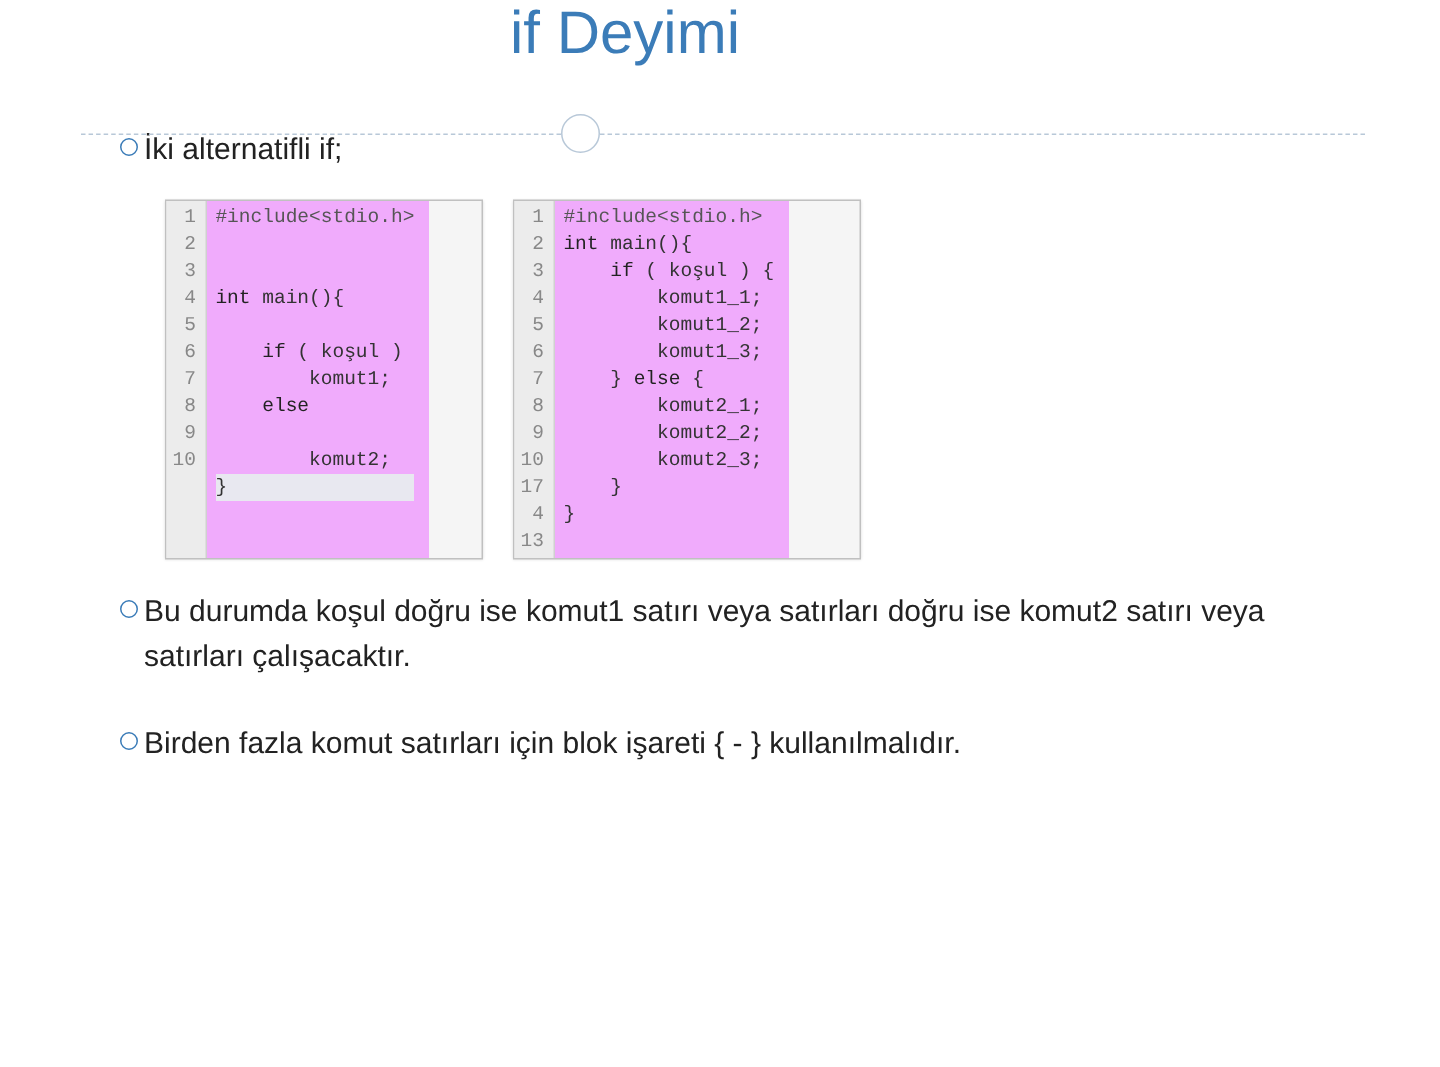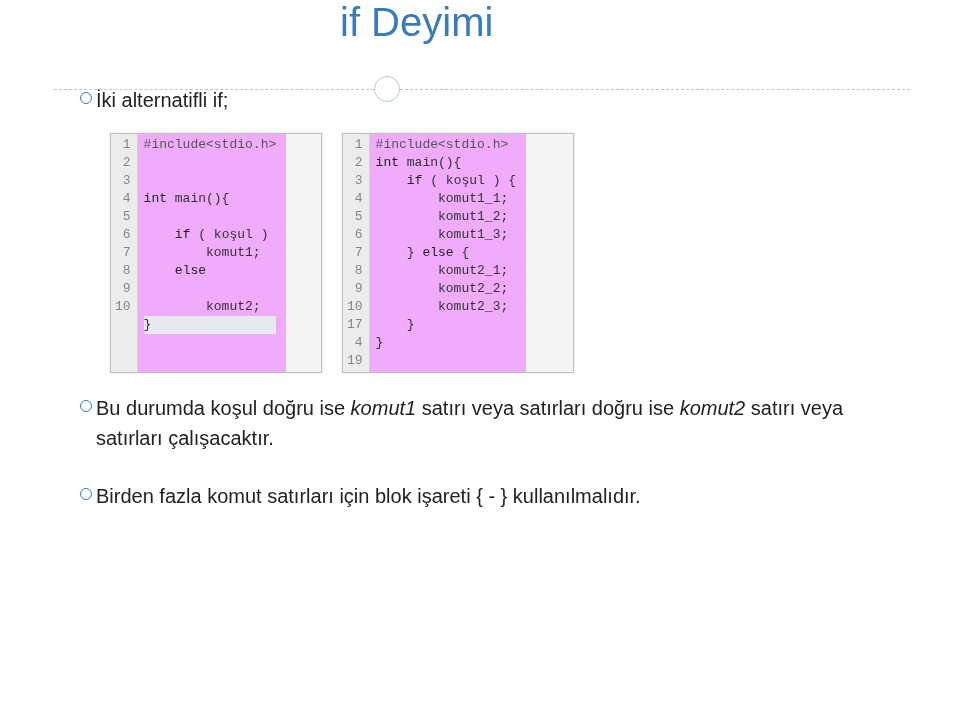--- a/index.html
+++ b/index.html
@@ -107,21 +107,21 @@
   .kw { font-weight: normal; color: #222; }
   .pp { color: #555; }
   .highlight-row {
     background: #e8e8f0;
   }
   .body-text {
     font-size: 20px;
     color: #222;
     line-height: 1.5;
   }
-  .italic { font-style: italic; }
+  .italic { }
   .para-block {
     margin-top: 18px;
   }
 </style>
 </head>
 <body>
 
 <div class="title">if Deyimi</div>
 
 <div class="title-decor">
@@ -163,21 +163,21 @@
         <div>3</div>
         <div>4</div>
         <div>5</div>
         <div>6</div>
         <div>7</div>
         <div>8</div>
         <div>9</div>
         <div>10</div>
         <div>17</div>
         <div>4</div>
-        <div>19</div>
+        <div>13</div>
       </div>
     <div class="code-text" id="codetext2"><div><span class="pp">#include&lt;stdio.h&gt;</span></div><div><span class="kw">int</span> main(){</div><div>    <span class="kw">if</span> ( koşul ) {</div><div>        komut1_1;</div><div>        komut1_2;</div><div>        komut1_3;</div><div>    } <span class="kw">else</span> {</div><div>        komut2_1;</div><div>        komut2_2;</div><div>        komut2_3;</div><div>    }</div><div>}</div><div>&nbsp;</div></div>
   </div>
 
 </div>
 
 <div class="bullet-line para-block" style="max-width:790px;">
   <div class="bullet-dot"></div>
   <div class="body-text">
     <span>Bu durumda koşul doğru ise </span><span class="italic">komut1</span><span> satırı veya satırları doğru ise </span><span class="italic">komut2</span><span> satırı veya satırları çalışacaktır.</span>

